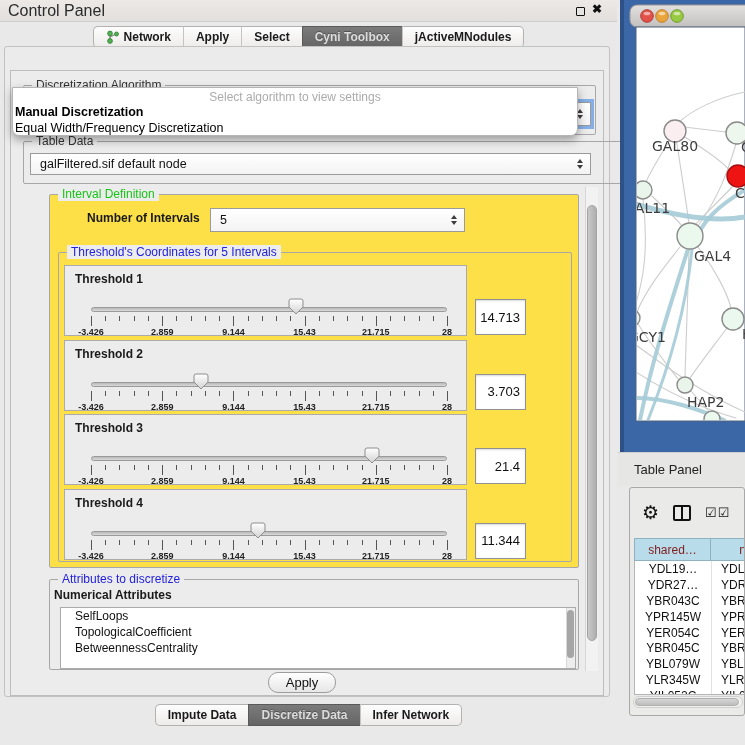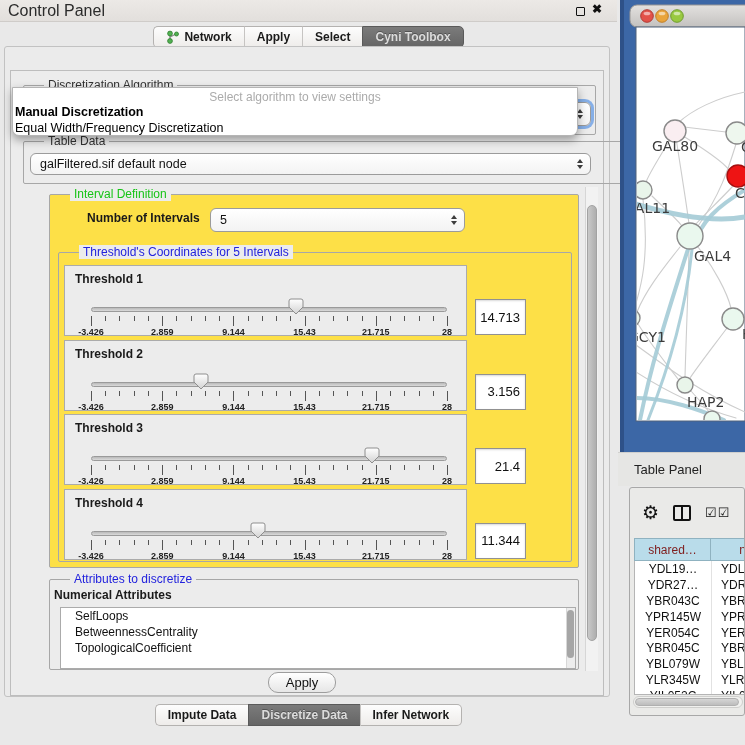--- a/index.html
+++ b/index.html
@@ -34,29 +34,29 @@
     border-color:#5a5a5a; text-shadow:0 -1px 0 rgba(0,0,0,.3); }
   #top-tabs  { left:0; top:26px; width:617px; }
   #bottom-tabs { left:0; top:704px; width:617px; }
 
   
   #cp-outer { left:4px; top:46px; width:606px; height:651px;
     background:#ebebeb; border:1px solid #c2c2c2; border-radius:3px; }
   #cp-inner { left:10px; top:70px; width:594px; height:626px;
     background:#ececec; border:1px solid #bdbdbd; }
   .groupbox { position:absolute; border:1px solid #a7a7a7; border-radius:2px; }
-  .group-label { position:absolute; top:-8px; left:20px; background:#ececec;
+  .group-label { position:absolute; top:-8px; left:8px; background:#ececec;
     padding:0 4px; font-size:12px; white-space:nowrap; }
   .gl-green { color:#17c417; }
   .gl-blue  { color:#2222dd; }
   .gl-dark  { color:#333; }
 
   
   .combo { position:absolute; background:linear-gradient(#ffffff,#f3f3f3);
-    border:1px solid #9b9b9b; border-radius:6px; font-size:12.5px; color:#111;
+    border:1px solid #9b9b9b; border-radius:0; font-size:12.5px; color:#111;
     padding-left:9px; display:flex; align-items:center; }
   .combo .stepper { position:absolute; right:7px; top:50%; transform:translateY(-50%);
     display:flex; flex-direction:column; gap:2px; }
   .tri-up   { width:0; height:0; border-left:3.5px solid transparent; border-right:3.5px solid transparent; border-bottom:4.5px solid #3c3c3c; }
   .tri-down { width:0; height:0; border-left:3.5px solid transparent; border-right:3.5px solid transparent; border-top:4.5px solid #3c3c3c; }
   #algo-combo { box-shadow:0 0 0 3px rgba(100,155,230,.75); }
 
   
   #algo-popup { left:12px; top:87px; width:566px; height:49px; background:#ffffff;
     border:1px solid #b5b5b5; border-radius:0 0 7px 7px;
@@ -159,20 +159,23 @@
       <span>Network</span>
     </div>
     <div class="seg-tab">
       <span>Apply</span>
     </div>
     <div class="seg-tab">
       <span>Select</span>
     </div>
     <div class="seg-tab selected">
       <span>Cyni Toolbox</span>
+    </div>
+    <div class="seg-tab">
+      <span>jActiveMNodules</span>
     </div>
   </div>
 
 <div class="abs" id="cp-outer"></div>
 <div class="abs" id="cp-inner">
 
   <div class="groupbox" style="left:12px; top:14px; width:573px; height:50px;">
     <span class="group-label gl-dark">Discretization Algorithm</span>
     <div class="combo" id="algo-combo" style="left:6px; top:16px; width:561px; height:24px;">
       <span class="stepper">
@@ -292,21 +295,21 @@
               <div class="tick-label" style="left: 382px;">28</div>
               <svg class="thr-thumb" width="16" height="17" style="left: 128.359px;">
                 <defs>
                   <linearGradient id="tg1" x1="0" y1="0" x2="0" y2="1">
                     <stop offset="0" stop-color="#ffffff"></stop>
                     <stop offset="1" stop-color="#d2d2d2"></stop>
                   </linearGradient>
                 </defs>
                 <path d="M3,1 h10 a2,2 0 0 1 2,2 v6 l-7,7 l-7,-7 v-6 a2,2 0 0 1 2,-2 z" fill="url(#tg1)" stroke="#8e8e8e" stroke-width="1"></path>
               </svg>
-              <div class="thr-value">3.156</div>
+              <div class="thr-value">3.703</div>
             </div>
             <div class="thr-row" style="top: 161px;">
               <div class="thr-label">Threshold 3</div>
               <div class="thr-track"></div>
               <div class="tick major" style="left: 26px;"></div>
               <div class="tick minor" style="left: 40.24px;"></div>
               <div class="tick minor" style="left: 54.48px;"></div>
               <div class="tick minor" style="left: 68.72px;"></div>
               <div class="tick minor" style="left: 82.96px;"></div>
               <div class="tick major" style="left: 97.2px;"></div>
@@ -396,22 +399,22 @@
           </div>
       </div>
     </div>
 
     <div class="groupbox" id="attr-group">
       <span class="group-label gl-blue">Attributes to discretize</span>
       <span id="attr-subtitle">Numerical Attributes</span>
       <div id="attr-list">
         <div id="attr-items">
             <div class="attr-item">SelfLoops</div>
+            <div class="attr-item">TopologicalCoefficient</div>
             <div class="attr-item">BetweennessCentrality</div>
-            <div class="attr-item">TopologicalCoefficient</div>
           </div>
         <div class="lv-track">
             <div class="lv-thumb"></div>
           </div>
       </div>
     </div>
 
     <div class="vscroll-track">
       <div class="vscroll-thumb"></div>
     </div>

